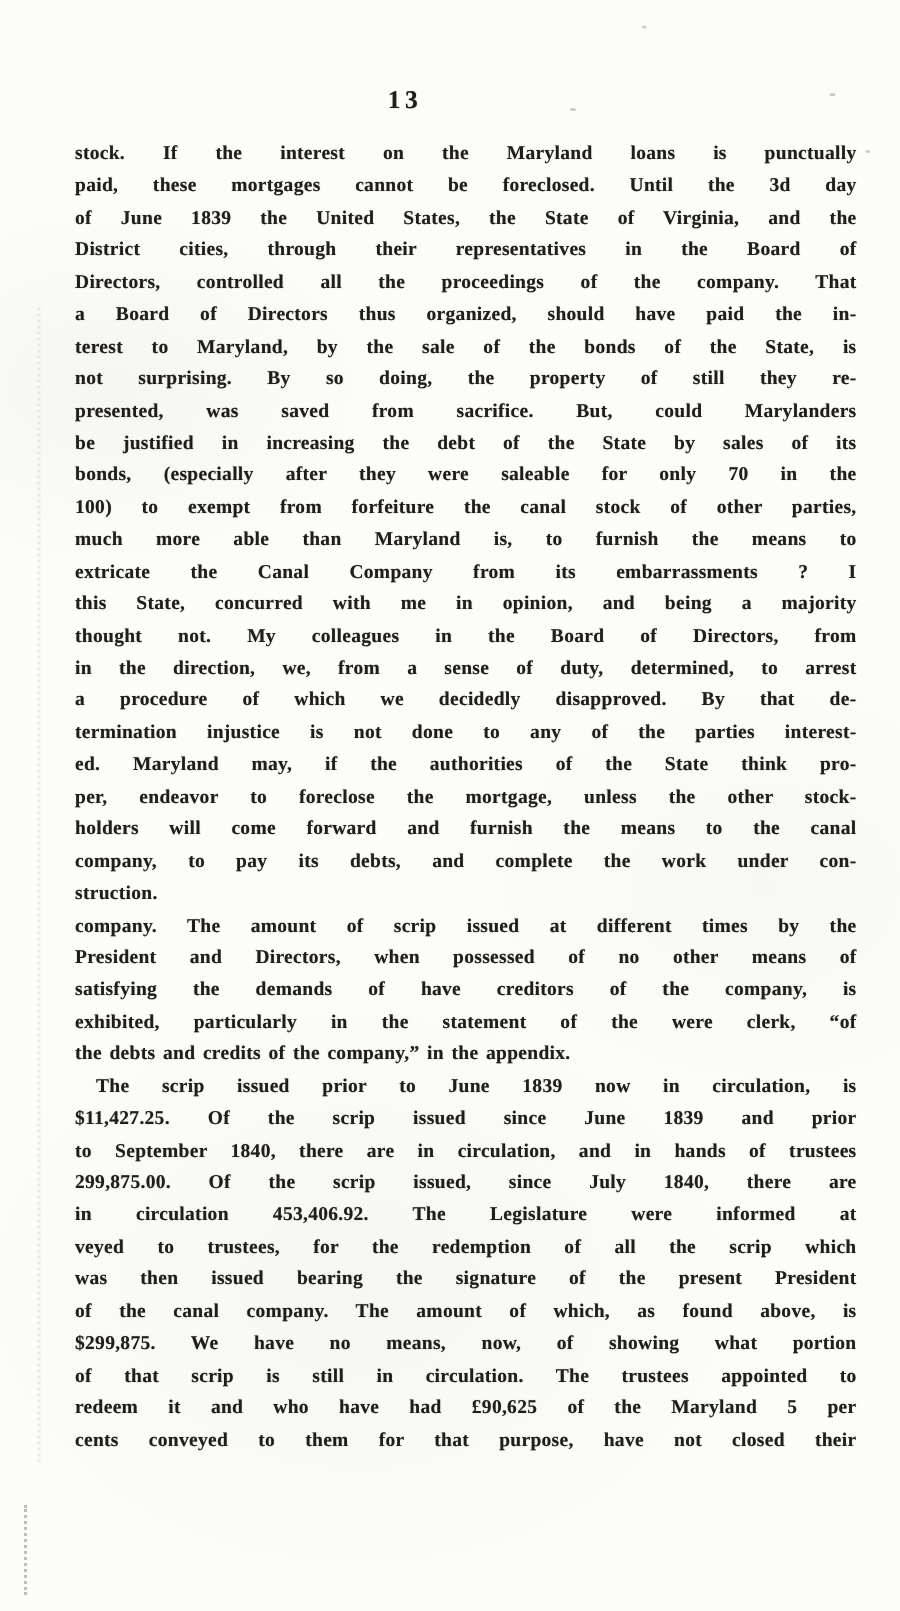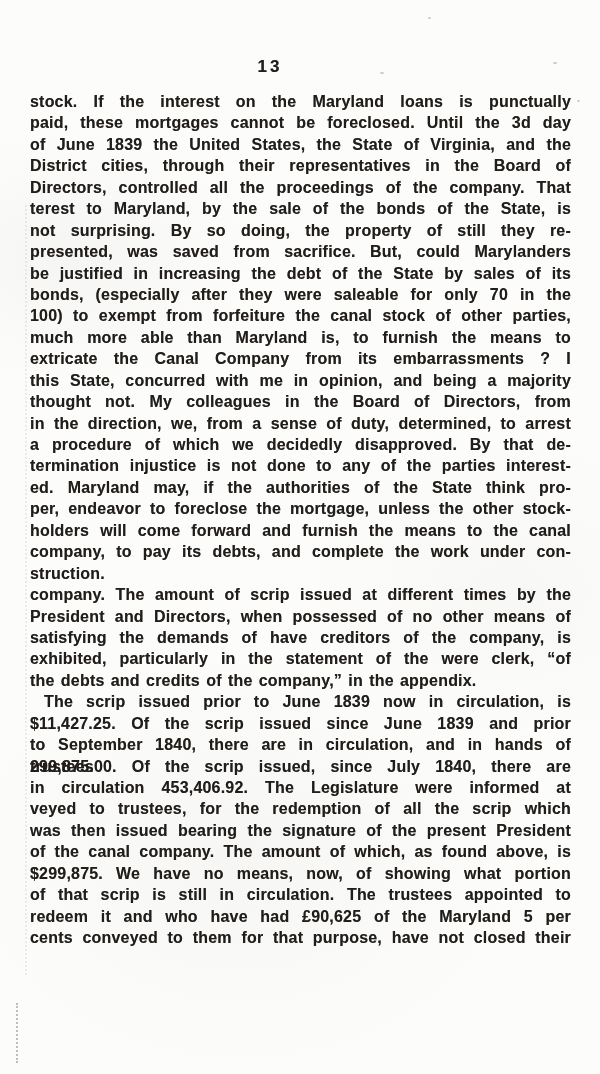--- a/index.html
+++ b/index.html
@@ -9,49 +9,50 @@
   html,body{margin:0;padding:0;background:#ffffff;}
   .scan{
     position:relative;
     width:600px;height:1074px;
     background:var(--paper);
     background-image:
       radial-gradient(ellipse 260px 180px at 12% 24%, rgba(60,60,55,0.035), rgba(0,0,0,0) 70%),
       radial-gradient(ellipse 300px 220px at 85% 55%, rgba(60,60,55,0.025), rgba(0,0,0,0) 70%),
       radial-gradient(ellipse 400px 300px at 40% 80%, rgba(60,60,55,0.03), rgba(0,0,0,0) 70%);
     overflow:hidden;
-    font-family:Liberation Sans, sans-serif;
+    font-family:Liberation Serif, serif;
     color:var(--ink);
   }
   .page-number{
     position:absolute;
     top:57px;left:0;width:540px;
     text-align:center;
     font-size:17px;
     font-weight:bold;
     letter-spacing:3px;
     text-shadow:0 0 0.6px rgba(32,29,26,0.55);
   }
   .text-block{
     position:absolute;
     top:91px;left:30px;width:541px;
   }
   .para{margin:0;padding:0;}
   .line{
     height:21.45px;
     line-height:21.45px;
-    font-size:16px;
+    font-size:13px;
     font-weight:bold;
     letter-spacing:0.2px;
     word-spacing:1.6px;
     text-align:justify;
     text-align-last:justify;
     white-space:normal;
     overflow:visible;
     text-shadow:0 0 0.6px rgba(32,29,26,0.5);
+    margin-left:20px;
   }
   .line.lastline{text-align-last:left;}
   .line.indent{text-indent:14px;}
   .fold-line{
     position:absolute;
     left:25px;top:205px;height:770px;width:0;
     border-left:2px dotted #9a9a94;
     opacity:0.17;
   }
   .fold-line-bottom{
@@ -71,20 +72,21 @@
 <div class="scan">
   <div class="page-number">13</div>
 
   <div class="text-block">
       <div class="para">
         <div class="line">stock.  If the interest on the Maryland loans is punctually</div>
         <div class="line">paid, these mortgages cannot be foreclosed.  Until the 3d day</div>
         <div class="line">of June 1839 the United States, the State of Virginia, and the</div>
         <div class="line">District cities, through their representatives in the Board of</div>
         <div class="line">Directors, controlled all the proceedings of the company.  That</div>
+        <div class="line">a Board of Directors thus organized, should have paid the in-</div>
         <div class="line">terest to Maryland, by the sale of the bonds of the State, is</div>
         <div class="line">not surprising.  By so doing, the property of still they re-</div>
         <div class="line">presented, was saved from sacrifice.  But, could Marylanders</div>
         <div class="line">be justified in increasing the debt of the State by sales of its</div>
         <div class="line">bonds, (especially after they were saleable for only 70 in the</div>
         <div class="line">100) to exempt from forfeiture the canal stock of other parties,</div>
         <div class="line">much more able than Maryland is, to furnish the means to</div>
         <div class="line">extricate the Canal Company from its embarrassments ?  I</div>
         <div class="line">this State, concurred with me in opinion, and being a majority</div>
         <div class="line">thought not.  My colleagues in the Board of Directors, from</div>

